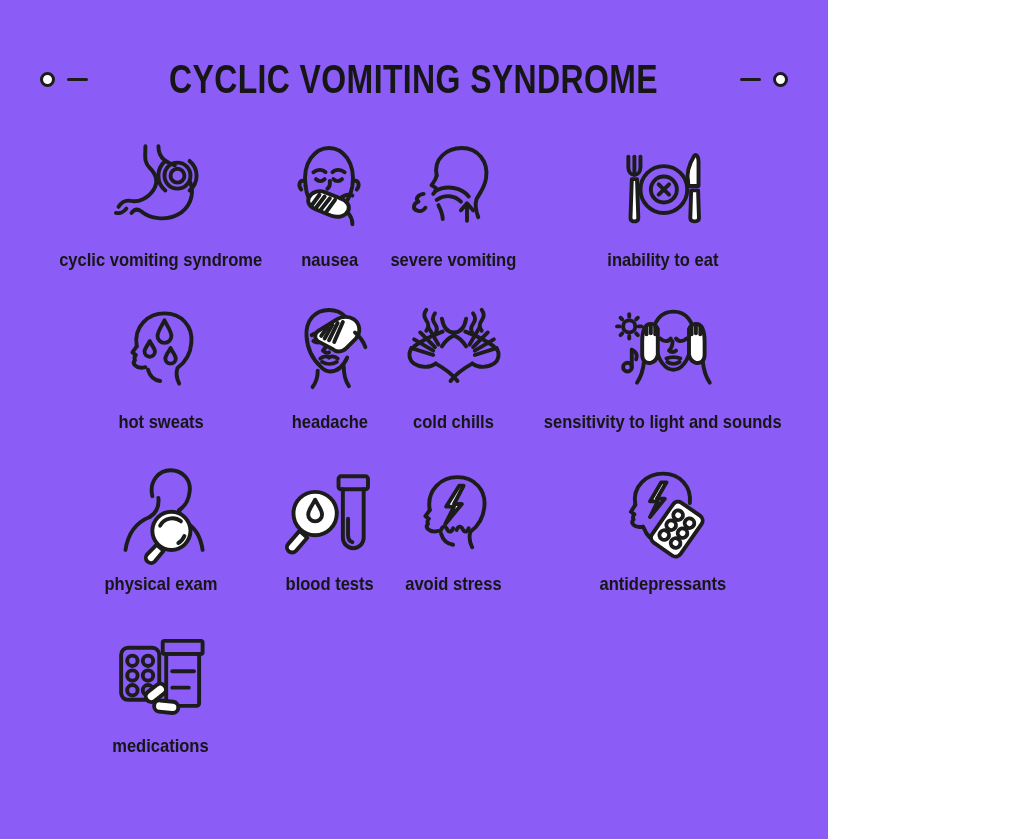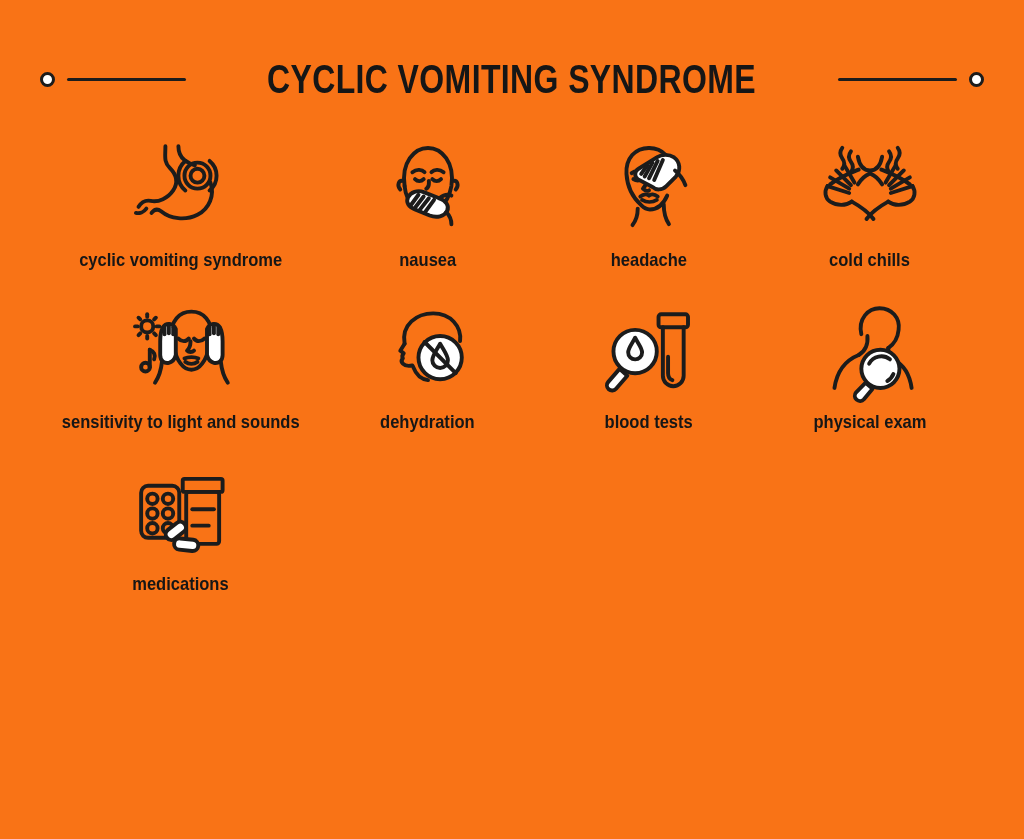--- a/index.html
+++ b/index.html
@@ -1,17 +1,17 @@
 <!DOCTYPE html>
 <html><head>
 <meta charset="utf-8">
 <style>
   html,body{margin:0;padding:0;background:#fff;}
   .page{
-    position:relative;width:1024px;height:839px;background:#f97316;
+    position:relative;width:828px;height:839px;background:#8b5cf6;
     color:#1c1c1c;font-family:"Liberation Sans",sans-serif;overflow:hidden;
   }
   
   .titlebar{display:flex;align-items:center;padding:56px 40px 0 40px;gap:12px;}
   .rule{flex:1;height:3px;background:#1c1c1c;border-radius:2px;}
   .dot{width:9px;height:9px;border:3px solid #1c1c1c;border-radius:50%;flex:0 0 auto;background:#fff;}
   .title{
     margin:0;white-space:nowrap;font-size:41px;font-weight:800;
     letter-spacing:.5px;transform:scaleX(.78);color:#161616;
   }
@@ -73,23 +73,62 @@
         <path d="M49 62 L41 73"></path>
           <path d="M55 64 L45 77"></path>
           <path d="M61 66 L50 80"></path>
           <path d="M67 68 L56 83"></path>
         <path d="M73 66 C78 62 83 61 87 63"></path>
         <path d="M81 82 C85 86 87 91 87 96"></path>
       </svg>
       <figcaption class="label">nausea</figcaption>
     </figure>
 
-
-
-
+    <figure class="cell" style="margin:0">
+      <svg viewBox="0 0 120 120" fill="none" stroke-width="4.5" stroke-linecap="round" stroke-linejoin="round">
+        <path d="M40 40 C36 20 52 8 69 8 C88 8 100 24 97 43 C95 55 89 61 86 67 C84 73 85 80 88 88"></path>
+        <path d="M40 40 C39 45 37 47 34 51 L39 54"></path>
+        <path d="M39 57 C38 59 37 60 36 61"></path>
+        <path d="M38 58 C52 50 69 54 77 64"></path>
+        <path d="M40 68 C50 61 61 63 68 70"></path>
+        <path d="M42 74 C45 80 47 85 47 90"></path>
+        <path d="M75 92 L75 73"></path>
+        <path d="M68 80 L75 72 L82 80"></path>
+        <path d="M25 61 C18 62 15 67 19 70 C13 72 12 78 17 80 C21 82 25 80 27 77"></path>
+      </svg>
+      <figcaption class="label">severe vomiting</figcaption>
+    </figure>
+
+    <figure class="cell" style="margin:0">
+      <svg viewBox="0 0 120 120" fill="none" stroke-width="4.5" stroke-linecap="round" stroke-linejoin="round">
+        <path d="M20 18 L20 30 C20 36 23 39 27 39 C31 39 34 36 34 30 L34 18"></path>
+        <path d="M27 18 L27 39"></path>
+        <path fill="#fff" d="M24 44 L22.5 89 C22.5 94 31.5 94 31.5 89 L30 44 Z"></path>
+        <circle cx="61" cy="56" r="27"></circle>
+        <circle cx="61" cy="56" r="15"></circle>
+        <path d="M55 50 L67 62"></path>
+          <path d="M67 50 L55 62"></path>
+        <path fill="#fff" d="M96 17 C90 27 87 38 89 47 L89 52 L101 52 L101 23 C101 18 98 14 96 17 Z"></path>
+        <path fill="#fff" d="M92.5 57 L91.5 89 C91.5 94 101.5 94 101.5 89 L100.5 57 Z"></path>
+      </svg>
+      <figcaption class="label">inability to eat</figcaption>
+    </figure>
+
+
+    <figure class="cell" style="margin:0">
+      <svg viewBox="0 0 120 120" fill="none" stroke-width="4.5" stroke-linecap="round" stroke-linejoin="round">
+        <path d="M32 50 C28 26 46 12 64 12 C84 12 97 27 95 46 C94 60 87 69 79 75 C77 81 78 87 81 93"></path>
+        <path d="M32 50 L27 57 L31 60 C29 62 29 64 30 66 C28 68 28 70 30 72 C33 75 38 75 42 74"></path>
+        <path d="M45 77 C47 84 52 89 59 90"></path>
+        <path d="M64 20 C60 28 56 33 56 38 A8 8 0 0 0 72 38 C72 33 68 28 64 20 Z"></path>
+        <path d="M47 44 C44.5 49 41 52.5 41 56 A6 6 0 0 0 53 56 C53 52.5 49.5 49 47 44 Z"></path>
+        <path d="M71 52 C68.5 57 65 60.5 65 64 A6 6 0 0 0 77 64 C77 60.5 73.5 57 71 52 Z"></path>
+      </svg>
+      <figcaption class="label">hot sweats</figcaption>
+    </figure>
 
     <figure class="cell" style="margin:0">
       <svg viewBox="0 0 120 120" fill="none" stroke-width="4.5" stroke-linecap="round" stroke-linejoin="round">
         <path d="M60 8 C44 8 33 20 34 38 C35 54 42 66 51 74 C54 77 57 79 61 79 C70 79 77 72 81 63"></path>
         <path d="M86 38 C87 20 76 8 60 8"></path>
         <path d="M47 78 C47 86 45 92 41 97"></path>
         <path d="M77 73 C77 83 79 90 83 96"></path>
         <path d="M40 37 C44 34 49 34 52 37"></path>
         <path d="M42 44 C45 46 49 46 52 44"></path>
         <path d="M58 44 C57 50 55 53 53 55 C55 57 58 58 60 57"></path>
@@ -161,60 +200,78 @@
         <path fill="#fff" d="M90 30 C93 23 101 22 105 28 C107 32 108 38 108 44 L108 60 C108 67 103 70 98 69 C94 68 91 64 90 60 Z"></path>
         <path d="M103 27 L103 36"></path>
           <path d="M98 26 L98 35"></path>
           <path d="M93 28 L93 36"></path>
         <path d="M106 68 C107 78 110 86 114 92"></path>
       </svg>
       <figcaption class="label">sensitivity to light and sounds</figcaption>
     </figure>
 
 
-    <figure class="cell" style="margin:0">
-      <svg viewBox="0 0 120 120" fill="none" stroke-width="4.5" stroke-linecap="round" stroke-linejoin="round">
-        <path d="M33 47 C29 25 47 12 66 12 C86 12 99 27 97 44"></path>
-        <path d="M33 47 L28 55 L32 58 C30 60 30 62 31 64 C29 66 29 68 31 70 C34 73 38 73 42 72"></path>
-        <path d="M43 74 C46 82 52 88 60 89"></path>
-        <circle cx="74" cy="63" r="25" fill="#fff"></circle>
-        <path d="M74 47 C69 56 65 61 65 66 A9 9 0 0 0 83 66 C83 61 79 56 74 47 Z"></path>
-        <path d="M56 45 L92 81"></path>
-      </svg>
-      <figcaption class="label">dehydration</figcaption>
-    </figure>
-
-    <figure class="cell" style="margin:0">
-      <svg viewBox="0 0 120 120" fill="none" stroke-width="4.5" stroke-linecap="round" stroke-linejoin="round">
-        <rect x="71" y="13" width="34" height="15" rx="3"></rect>
-        <path d="M76 28 L76 84 A12 12 0 0 0 100 84 L100 28"></path>
-        <path d="M82 62 L82 81 C82 85 84 88 87 89"></path>
-        <circle cx="44" cy="56" r="25" fill="#fff"></circle>
-        <path d="M44 40 C40 48 36 52 36 57 A8 8 0 0 0 52 57 C52 52 48 48 44 40 Z"></path>
-        <path fill="#fff" d="M26 76 L13 91 A6 6 0 0 0 22 99 L35 84 Z"></path>
-      </svg>
-      <figcaption class="label">blood tests</figcaption>
-    </figure>
 
     <figure class="cell" style="margin:0">
       <svg viewBox="0 0 120 120" fill="none" stroke-width="4.5" stroke-linecap="round" stroke-linejoin="round">
         <path d="M50 36 C46 18 58 6 71 6 C85 6 95 17 93 31 C92 41 87 48 81 52"></path>
         <path d="M57 38 C58 48 55 55 47 60"></path>
         <path d="M81 52 C81 58 83 63 88 66"></path>
         <path d="M47 60 C32 66 22 78 19 98"></path>
         <path d="M88 66 C100 72 106 84 108 98"></path>
         <circle cx="72" cy="76" r="22" fill="#fff"></circle>
         <path d="M59 70 A16 16 0 0 1 83 65"></path>
         <path d="M87 82 A16 16 0 0 1 80 90"></path>
         <path fill="#fff" d="M55 92 L44 103 A6 6 0 0 0 53 111 L63 99 Z"></path>
       </svg>
       <figcaption class="label">physical exam</figcaption>
     </figure>
 
-
+    <figure class="cell" style="margin:0">
+      <svg viewBox="0 0 120 120" fill="none" stroke-width="4.5" stroke-linecap="round" stroke-linejoin="round">
+        <rect x="71" y="13" width="34" height="15" rx="3"></rect>
+        <path d="M76 28 L76 84 A12 12 0 0 0 100 84 L100 28"></path>
+        <path d="M82 62 L82 81 C82 85 84 88 87 89"></path>
+        <circle cx="44" cy="56" r="25" fill="#fff"></circle>
+        <path d="M44 40 C40 48 36 52 36 57 A8 8 0 0 0 52 57 C52 52 48 48 44 40 Z"></path>
+        <path fill="#fff" d="M26 76 L13 91 A6 6 0 0 0 22 99 L35 84 Z"></path>
+      </svg>
+      <figcaption class="label">blood tests</figcaption>
+    </figure>
+
+    <figure class="cell" style="margin:0">
+      <svg viewBox="0 0 120 120" fill="none" stroke-width="4.5" stroke-linecap="round" stroke-linejoin="round">
+        <path d="M32 52 C28 28 46 14 64 14 C84 14 97 29 95 48 C94 62 87 71 79 77 C77 83 78 89 81 95"></path>
+        <path d="M32 52 L27 59 L31 62 C29 64 29 66 30 68 C28 70 28 72 30 74 C33 77 38 77 42 76"></path>
+        <path d="M45 79 C47 86 52 91 59 92"></path>
+        <path fill="#fff" d="M66 24 L51 48 L60 48 L50 68 L69 45 L60 45 L71 24 Z"></path>
+        <path d="M45 75 C47 70 50 70 52 74 C54 78 57 78 59 73"></path>
+        <path d="M63 75 C65 70 68 70 70 74 C72 78 75 78 77 73"></path>
+      </svg>
+      <figcaption class="label">avoid stress</figcaption>
+    </figure>
+
+    <figure class="cell" style="margin:0">
+      <svg viewBox="0 0 120 120" fill="none" stroke-width="4.5" stroke-linecap="round" stroke-linejoin="round">
+        <path d="M28 46 C24 24 42 10 60 10 C80 10 93 25 91 44"></path>
+        <path d="M28 46 L23 54 L27 57 C25 59 25 61 26 63 C24 65 24 67 26 69 C29 72 33 72 37 71"></path>
+        <path d="M38 73 C41 81 47 87 55 88"></path>
+        <path fill="#fff" d="M58 20 L45 42 L54 42 L45 60 L62 39 L53 39 L64 20 Z"></path>
+        <g transform="rotate(35 76 74)">
+          <rect x="56" y="46" width="40" height="56" rx="7" fill="#fff"></rect>
+          <circle cx="68" cy="60" r="5.5"></circle>
+            <circle cx="84" cy="60" r="5.5"></circle>
+          <circle cx="68" cy="74" r="5.5"></circle>
+            <circle cx="84" cy="74" r="5.5"></circle>
+          <circle cx="68" cy="88" r="5.5"></circle>
+            <circle cx="84" cy="88" r="5.5"></circle>
+        </g>
+      </svg>
+      <figcaption class="label">antidepressants</figcaption>
+    </figure>
 
     <figure class="cell" style="margin:0">
       <svg viewBox="0 0 120 120" fill="none" stroke-width="4.5" stroke-linecap="round" stroke-linejoin="round">
         <rect x="14" y="24" width="44" height="60" rx="8"></rect>
         <circle cx="27" cy="39" r="6"></circle>
           <circle cx="45" cy="39" r="6"></circle>
         <circle cx="27" cy="56" r="6"></circle>
           <circle cx="45" cy="56" r="6"></circle>
         <circle cx="27" cy="73" r="6"></circle>
           <circle cx="45" cy="73" r="6"></circle>

